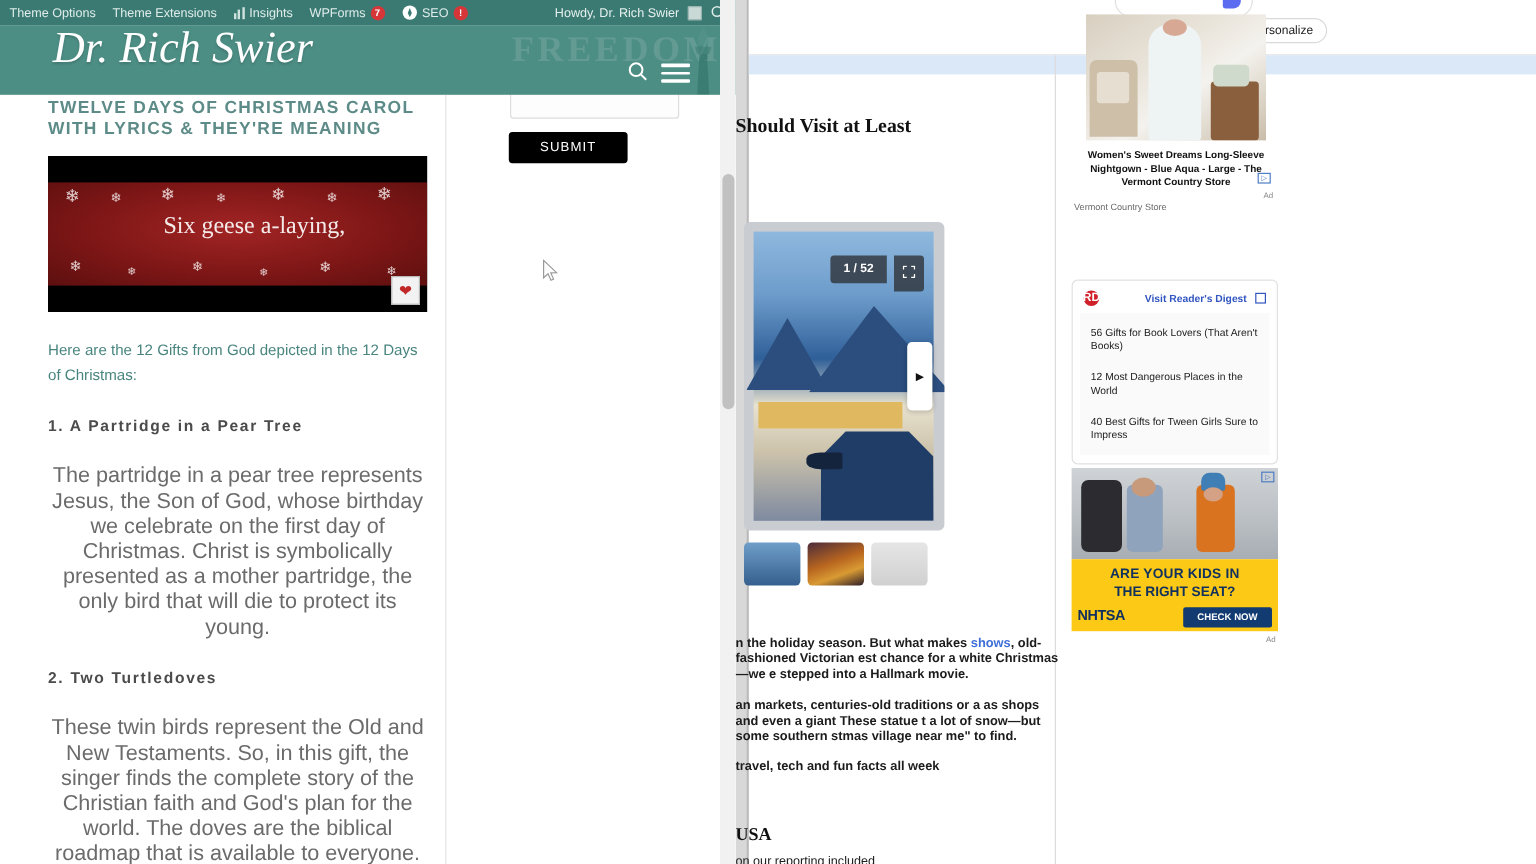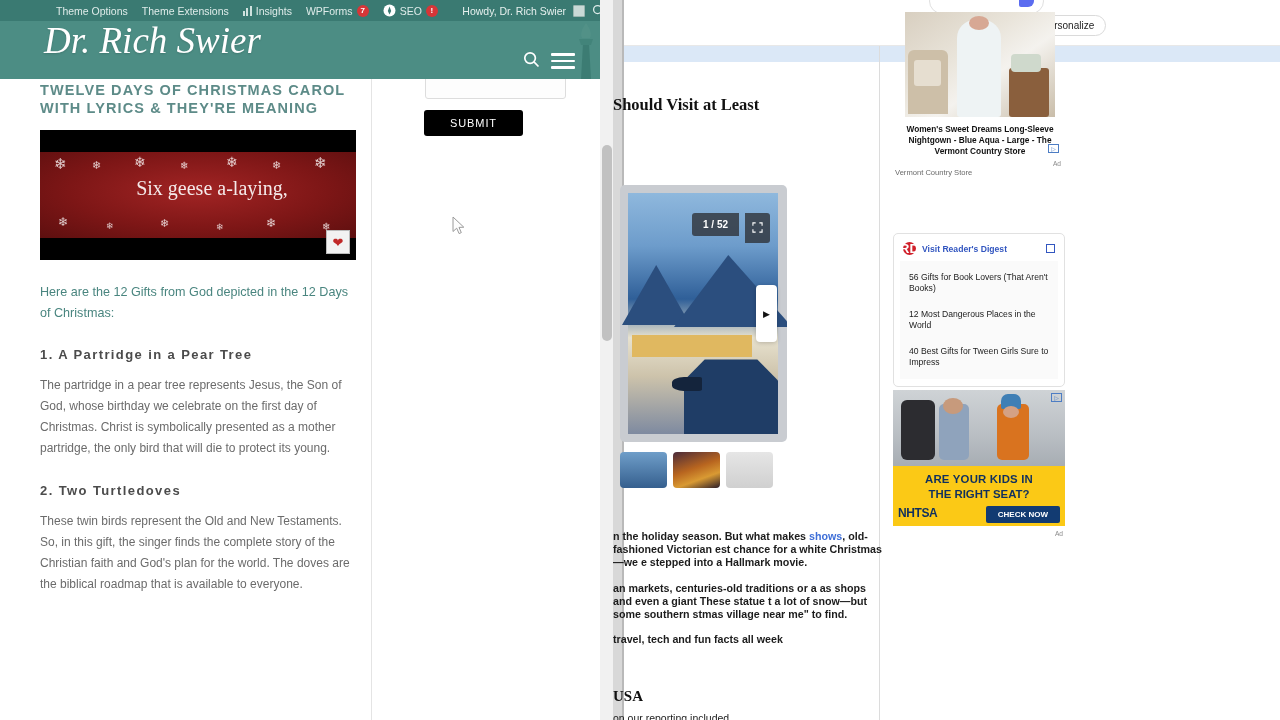--- a/index.html
+++ b/index.html
@@ -6,21 +6,21 @@
   html,body { width:1280px; height:720px; overflow:hidden; background:#fff;
               font-family:"Liberation Sans", sans-serif; }
 
   
   #left-window { position:absolute; left:0; top:0; width:613px; height:720px;
                  background:#fff; overflow:hidden; }
 
   #wp-adminbar { position:absolute; left:0; top:0; width:613px; height:21px;
                  background:#3a7a72; color:#e6f0ee; font-size:10.5px;
                  display:flex; align-items:center; z-index:30; }
-  #wp-adminbar .ab-left { display:flex; align-items:center; gap:14px; padding-left:8px;margin-left:48px; }
+  #wp-adminbar .ab-left { display:flex; align-items:center; gap:14px; padding-left:8px; }
   #wp-adminbar .ab-right { margin-left:auto; display:flex; align-items:center;
                            gap:7px; padding-right:8px; }
   .ab-item { display:flex; align-items:center; gap:4px; white-space:nowrap;
              color:#dfeceA; }
   .ab-badge { background:#d63638; color:#fff; border-radius:50%; width:12px;
               height:12px; font-size:8px; display:flex; align-items:center;
               justify-content:center; font-weight:700; }
   .ab-bars { display:inline-flex; align-items:flex-end; gap:1.5px; height:10px; }
   .ab-bars i { width:2px; background:#cfe2de; display:block; }
   .ab-avatar { width:12px; height:12px; background:#c9d9d6; border:1px solid #9ab5b0;
@@ -62,21 +62,21 @@
   .vid-caption { position:absolute; left:0; top:47px; width:316px; text-align:center;
                  font-family:"Liberation Serif", serif; font-size:20px; color:#f5eaea;padding-left:28px; }
   .snowflake { position:absolute; color:rgba(255,255,255,.78); line-height:1; }
   .vid-logo { position:absolute; right:6px; bottom:6px; width:24px; height:24px;
               background:#f2f2f2; border:1px solid #bbb; display:flex;
               align-items:center; justify-content:center; font-size:13px; color:#c02828; }
 
   .lede { margin-top:22px; font-size:12.6px; line-height:20.5px; color:#49857f; }
   .sec-head { margin-top:24px; font-size:13px; font-weight:700; color:#4b4b4b;
               letter-spacing:1.4px; }
-  .sec-body { margin-top:13px; font-size:12px; line-height:21px; color:#6b6b6b; }
+  .sec-body { margin-top:24px; font-size:18px; line-height:21px; color:#6b6b6b;text-align:center; }
 
   
   #form-col { position:absolute; left:389px; top:79px; width:211px; }
   #form-input { position:absolute; left:36px; top:-14px; width:141px; height:34px;
                 background:#fdfdfd; border:1px solid #ddd; border-radius:3px; }
   #submit-btn { position:absolute; left:35px; top:31px; padding:7px 26px;
                 background:#000000; color:#fff; font-size:11px; letter-spacing:.9px;
                 border:none; border-radius:3px; cursor:pointer; }
 
   #mouse-cursor { position:absolute; left:452px; top:216px; z-index:60; }
@@ -152,23 +152,23 @@
   #ad1-src { margin-top:11px; font-size:7.6px; color:#6a6a6a; }
   #ad1-label { position:absolute; right:4px; top:148px; font-size:6.6px; color:#8a8a8a; }
   .adchoice { position:absolute; right:6px; top:132px; width:11px; height:9px;
               border:1px solid #4d7dc4; color:#4d7dc4; font-size:6px; text-align:center;
               line-height:8px; }
 
   #rd-widget { position:absolute; left:280px; top:233px; width:172px;
                border:1px solid #e1e1e1; border-radius:5px; background:#fff; }
   #rd-widget-head { display:flex; align-items:center; gap:6px; padding:8px 9px 6px 9px; }
   #rd-logo-dot { width:13px; height:13px; border-radius:50%; background:#d0202a;
-                 color:#fff; font-size:13px; font-weight:700; display:flex;
+                 color:#fff; font-size:10px; font-weight:700; display:flex;
                  align-items:center; justify-content:center; }
-  #rd-widget-title { font-size:8.6px; font-weight:700; color:#3256c0; }
+  #rd-widget-title { font-size:8.6px; font-weight:700; color:#3256c0;margin-left:32px; }
   #rd-extlink { margin-left:auto; width:9px; height:9px; border:1.2px solid #3256c0; }
   #rd-links { background:#fafafa; margin:0 6px 7px 6px; padding:4px 0; }
   .rd-link { padding:7px 9px; font-size:8.6px; line-height:11.4px; color:#1b1b1b;
              cursor:pointer; }
 
   #ad2 { position:absolute; left:280px; top:390px; width:172px; }
   #ad2-photo { width:172px; height:76px; position:relative;
                background:linear-gradient(180deg,#cfd3d6 0%,#b9bec3 60%,#a7adb3 100%);
                overflow:hidden; }
   #ad2-band { width:172px; height:60px; background:#fbc916; position:relative; }
@@ -220,20 +220,21 @@
       <span>Howdy, Dr. Rich Swier</span>
       <span class="ab-avatar"></span>
       <svg width="13" height="13" viewBox="0 0 14 14">
           <circle cx="6" cy="6" r="4.3" fill="none" stroke="#dfeceA" stroke-width="1.4"></circle>
           <line x1="9.2" y1="9.2" x2="12.6" y2="12.6" stroke="#dfeceA" stroke-width="1.4"></line>
         </svg>
     </div>
   </div>
 
   <div id="site-header">
+    <div class="hdr-bg-text">FREEDOM</div>
     <div id="site-logo">Dr. Rich Swier</div>
     <svg id="hdr-search" viewBox="0 0 18 18">
         <circle cx="7.5" cy="7.5" r="5.6" fill="none" stroke="#fff" stroke-width="1.8"></circle>
         <line x1="11.6" y1="11.6" x2="16.4" y2="16.4" stroke="#fff" stroke-width="1.8"></line>
       </svg>
     <div id="hdr-menu">
         <i></i>
         <i></i>
         <i></i>
       </div>

